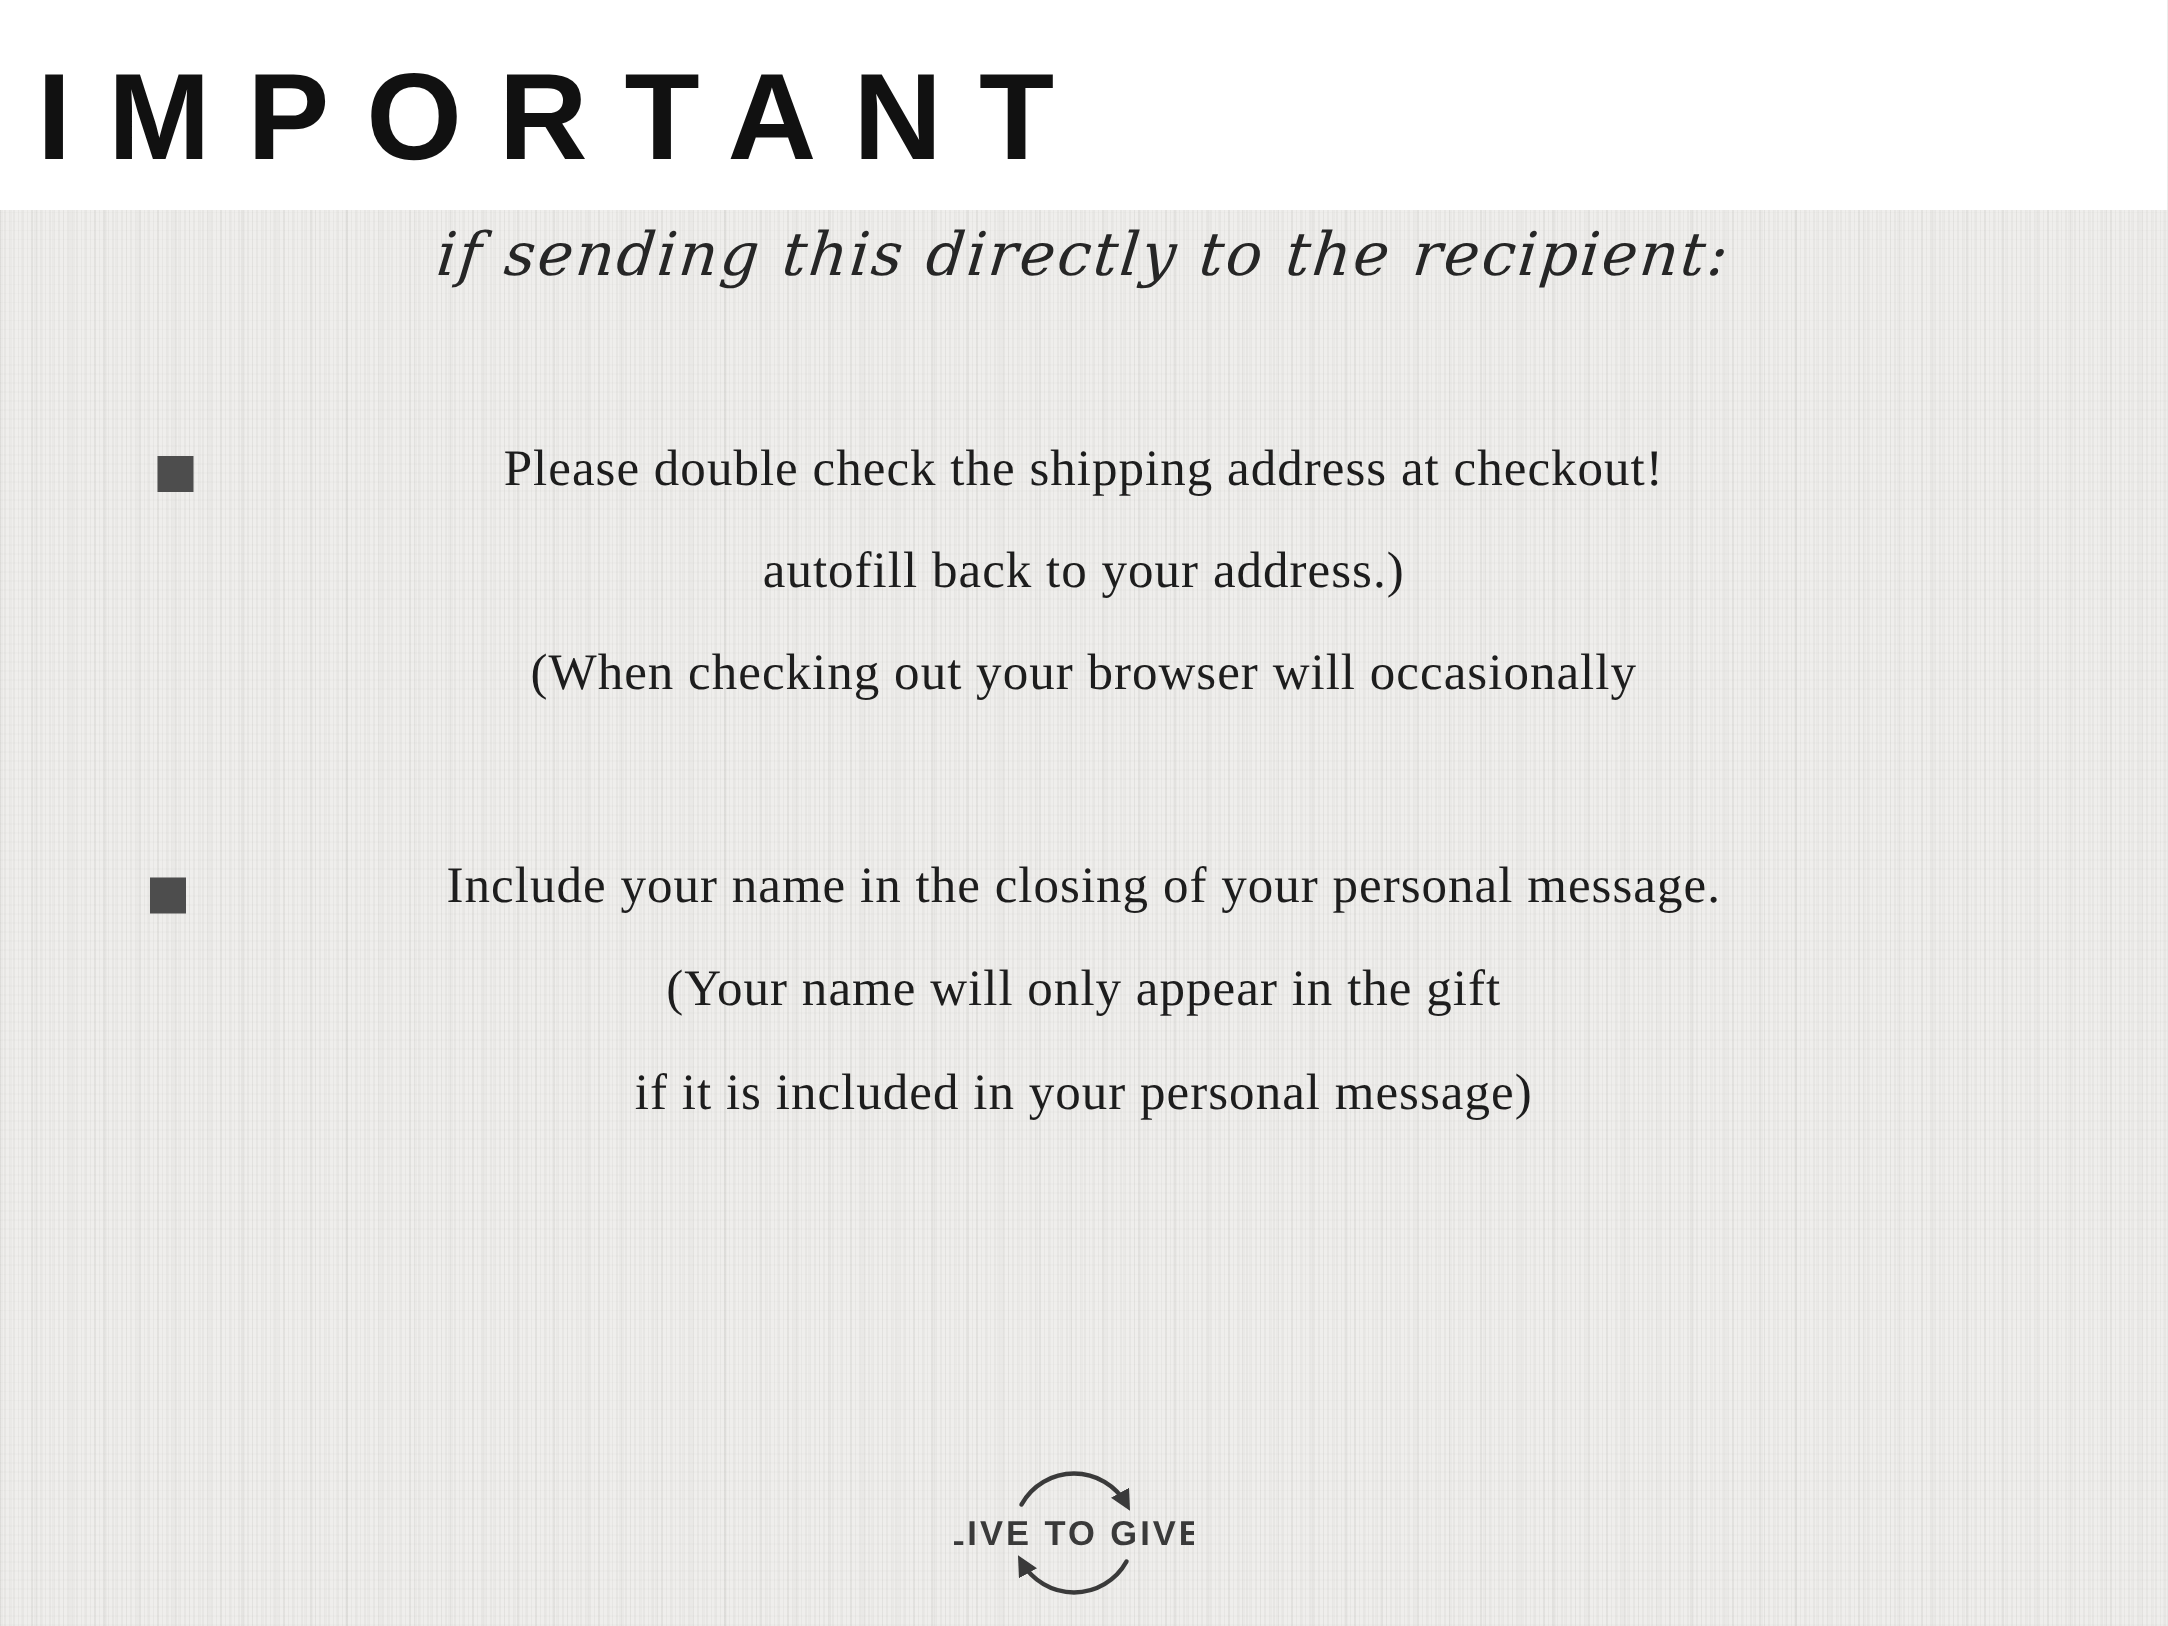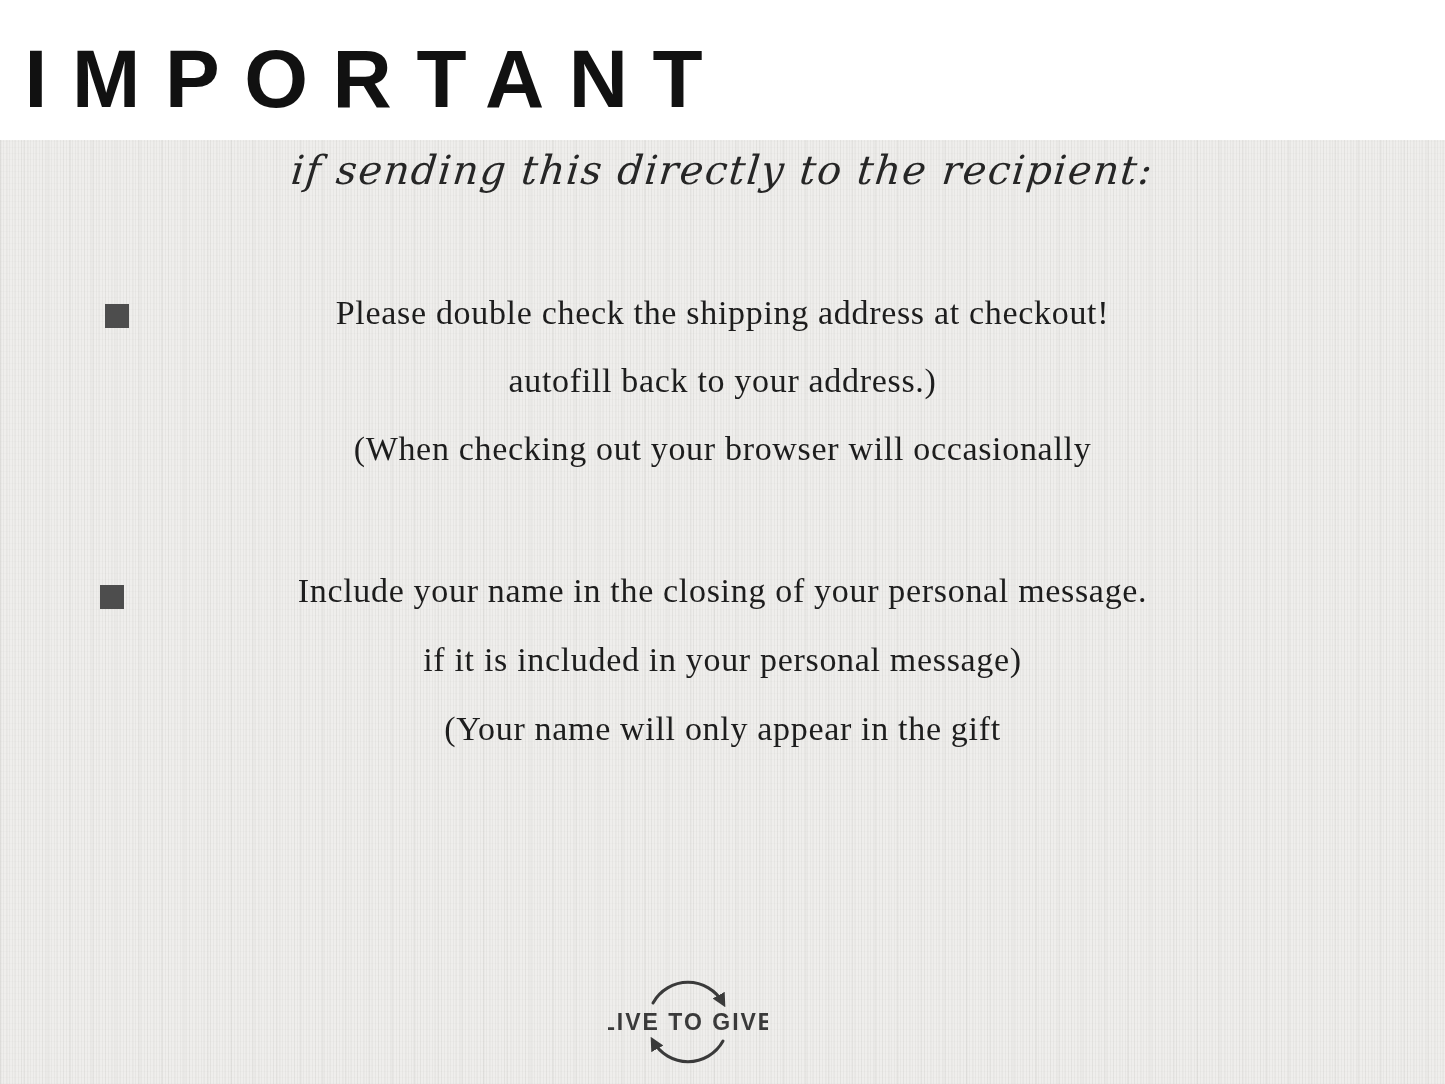--- a/index.html
+++ b/index.html
@@ -72,21 +72,21 @@
   .block-2{top:556px;}
   .block-2 .line{line-height:69px;}
   .sq-bullet{
     position:absolute;
     width:24px;height:24px;
     background:var(--bullet);
   }
   .block-1 .sq-bullet{left:105px;top:25px;}
   .block-2 .sq-bullet{left:100px;top:29px;}
   .logo{
-    position:absolute;left:608px;top:972px;
+    position:absolute;left:636px;top:972px;
     width:160px;height:100px;
   }
   .logo svg{display:block;width:160px;height:100px;}
   .logo .arc{
     fill:none;
     stroke:var(--logo);
     stroke-width:3;
     stroke-linecap:round;
   }
   .logo .arrowhead{fill:var(--logo);}
@@ -112,22 +112,22 @@
   <div class="bullet-block block-1">
     <span class="sq-bullet"></span>
     <span class="line">Please double check the shipping address at checkout!</span>
     <span class="line">autofill back to your address.)</span>
     <span class="line">(When checking out your browser will occasionally</span>
   </div>
 
   <div class="bullet-block block-2">
     <span class="sq-bullet"></span>
     <span class="line">Include your name in the closing of your personal message.</span>
+    <span class="line">(Your name will only appear in the gift</span>
     <span class="line">if it is included in your personal message)</span>
-    <span class="line">(Your name will only appear in the gift</span>
   </div>
 
   <div class="logo">
     <svg viewBox="0 0 160 100" aria-hidden="true">
       <defs>
         <marker id="ah" viewBox="0 0 10 10" refX="6.5" refY="5" markerWidth="4.6" markerHeight="4.6" orient="auto">
           <path class="arrowhead" d="M0 0 L10 5 L0 10 z"></path>
         </marker>
       </defs>
       <path class="arc" d="M 45 31 A 40 40 0 0 1 115 31" marker-end="url(#ah)"></path>

